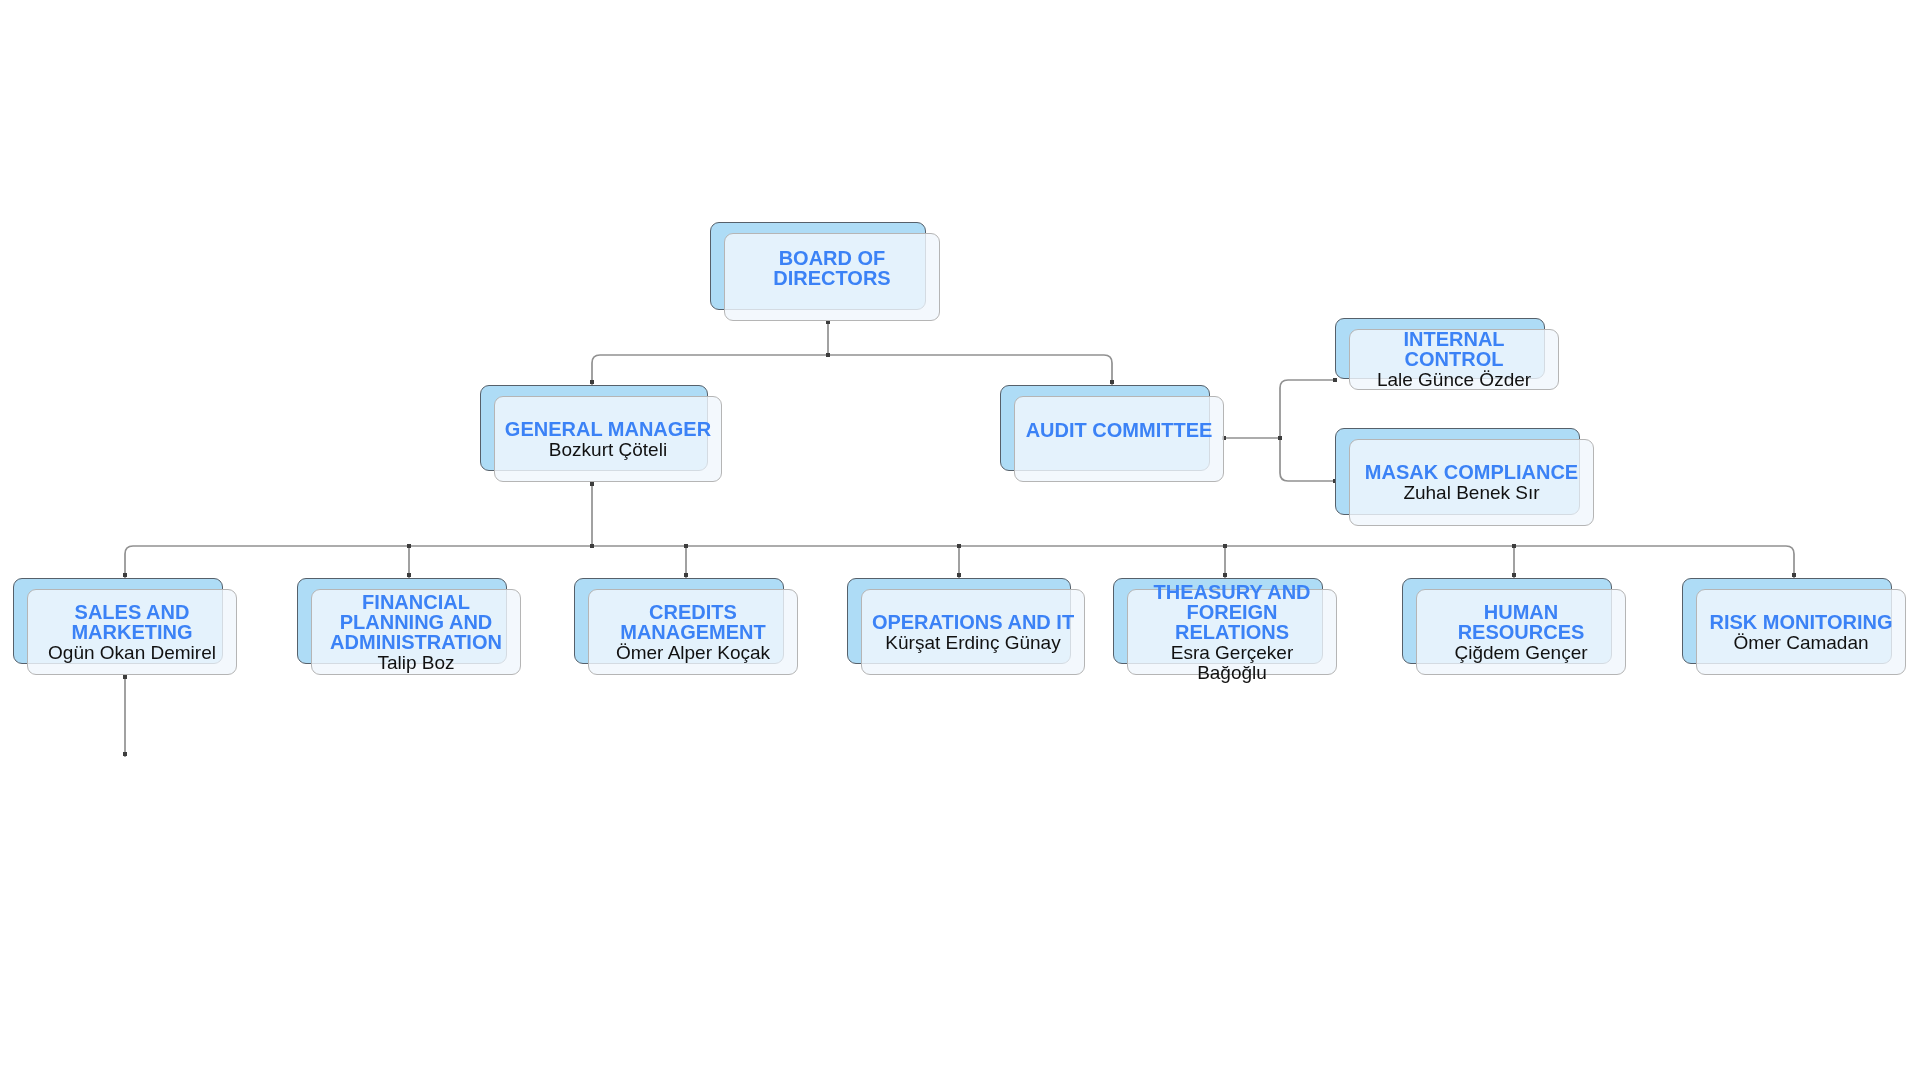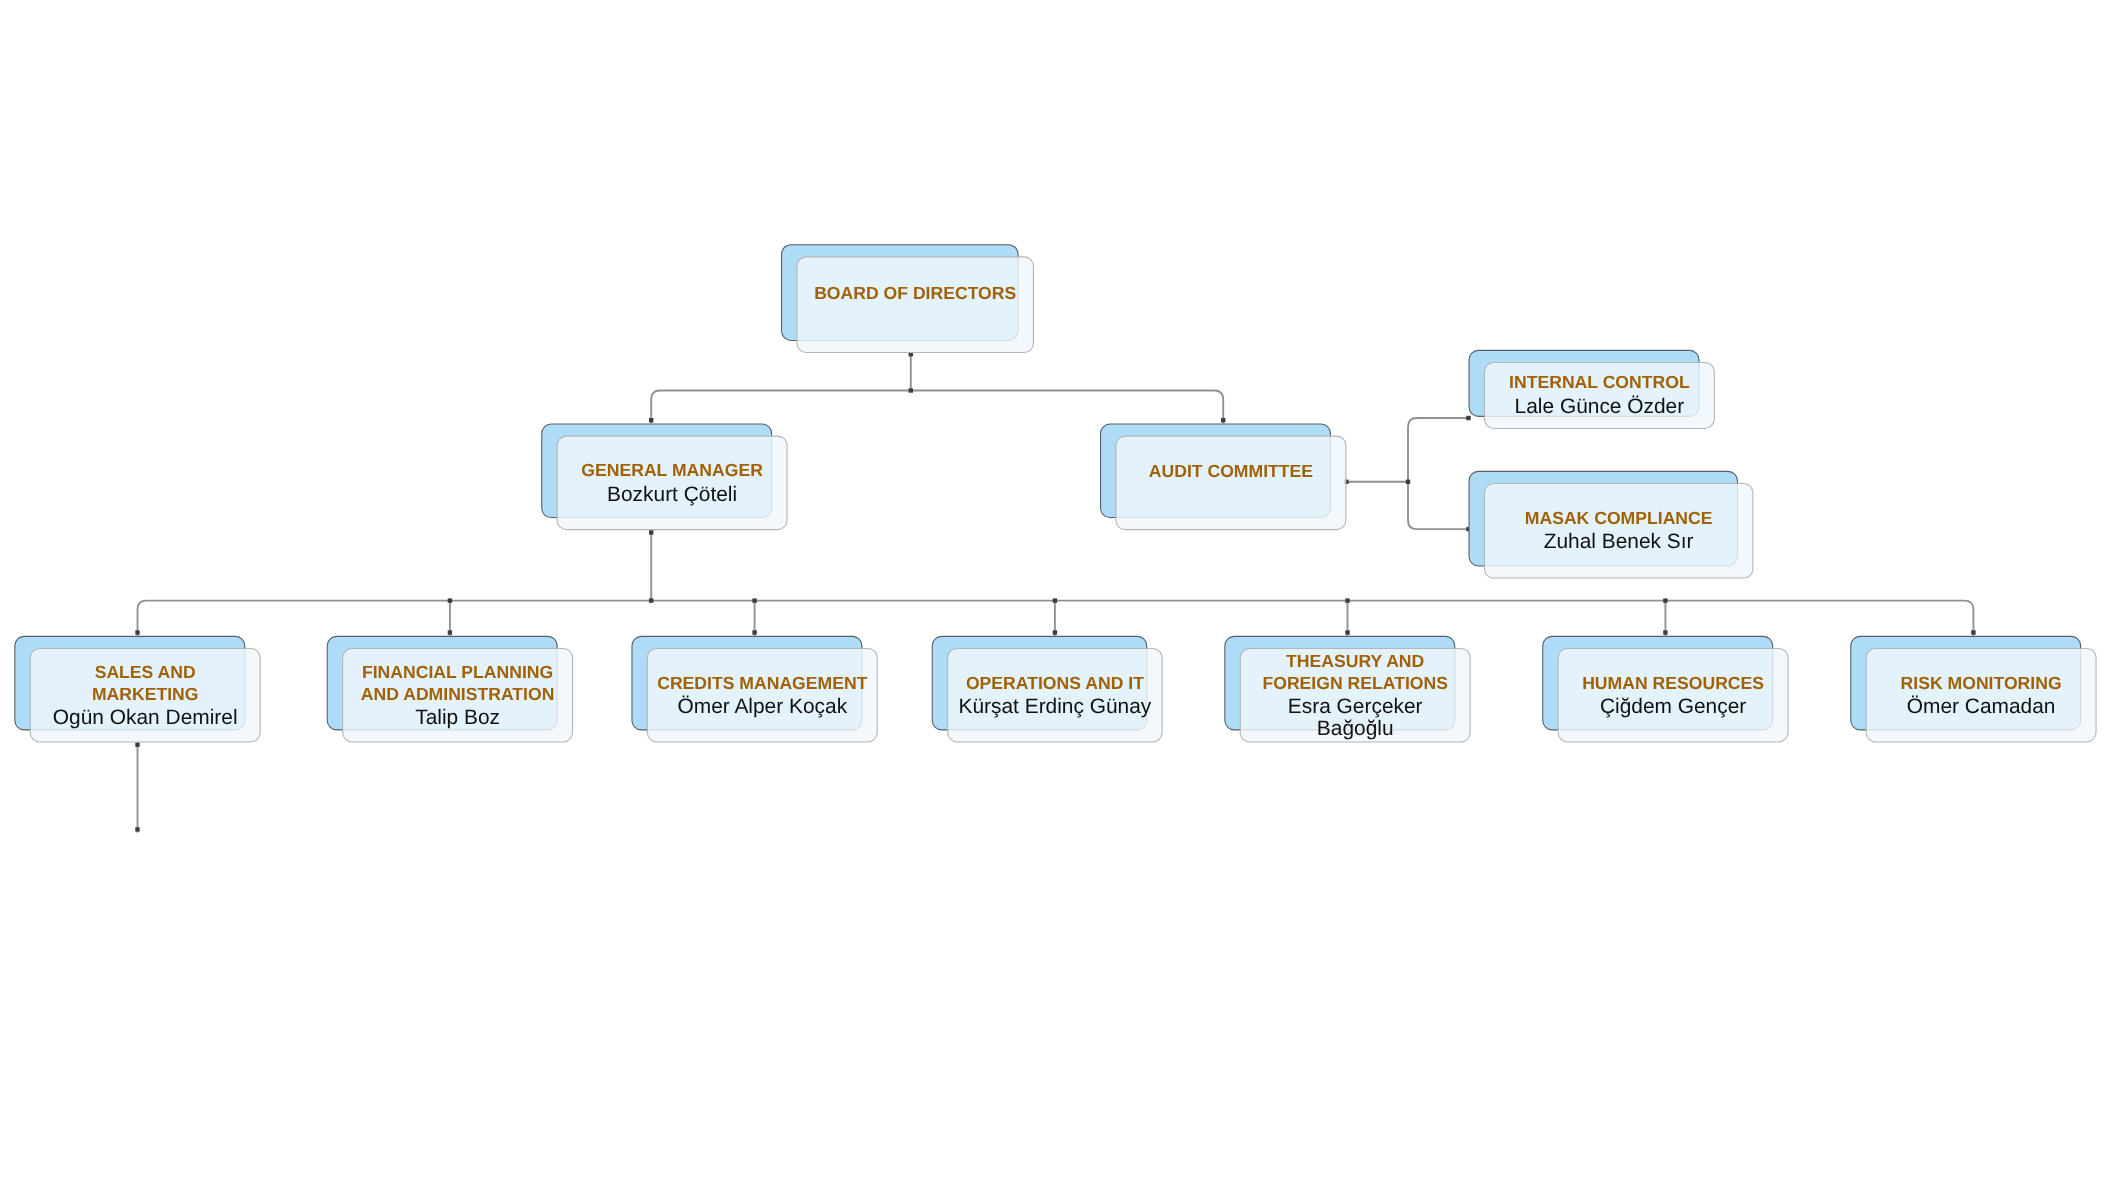--- a/index.html
+++ b/index.html
@@ -26,21 +26,21 @@
     background:rgba(240,246,253,0.82);
     border:1px solid #b5b5b5;
     border-radius:9px;
     box-sizing:border-box;
     display:flex;flex-direction:column;align-items:center;justify-content:center;
     text-align:center;
     padding:4px 8px;
   }
   .node .front.solo{padding-bottom:22px;}
   .node .title{
-    font-size:16px;font-weight:bold;color:#a16207;line-height:20px;
+    font-size:20px;font-weight:bold;color:#3b82f6;line-height:20px;
   }
   .node .person{
     font-size:19px;color:#111111;line-height:20px;margin-top:1px;
   }
 </style>
 </head>
 <body>
 
 <div class="canvas">
 
@@ -85,21 +85,21 @@
     </g>
   </svg>
 
   <div class="node" style="left:710px;top:222px;width:216px;height:88px">
     <div class="back"></div>
     <div class="front solo">
       <div class="title">BOARD OF DIRECTORS</div>
     </div>
   </div>
 
-  <div class="node" style="left:492px;top:385px;width:210px;height:86px">
+  <div class="node" style="left:480px;top:385px;width:228px;height:86px">
     <div class="back"></div>
     <div class="front">
       <div class="title">GENERAL MANAGER</div>
       <div class="person">Bozkurt Çöteli</div>
     </div>
   </div>
 
   <div class="node" style="left:1000px;top:385px;width:210px;height:86px">
     <div class="back"></div>
     <div class="front solo">
@@ -140,21 +140,21 @@
   </div>
 
   <div class="node" style="left:574px;top:578px;width:210px;height:86px">
     <div class="back"></div>
     <div class="front">
       <div class="title">CREDITS MANAGEMENT</div>
       <div class="person">Ömer Alper Koçak</div>
     </div>
   </div>
 
-  <div class="node" style="left:847px;top:578px;width:196px;height:86px">
+  <div class="node" style="left:847px;top:578px;width:224px;height:86px">
     <div class="back"></div>
     <div class="front">
       <div class="title">OPERATIONS AND IT</div>
       <div class="person">Kürşat Erdinç Günay</div>
     </div>
   </div>
 
   <div class="node" style="left:1113px;top:578px;width:210px;height:86px">
     <div class="back"></div>
     <div class="front">

